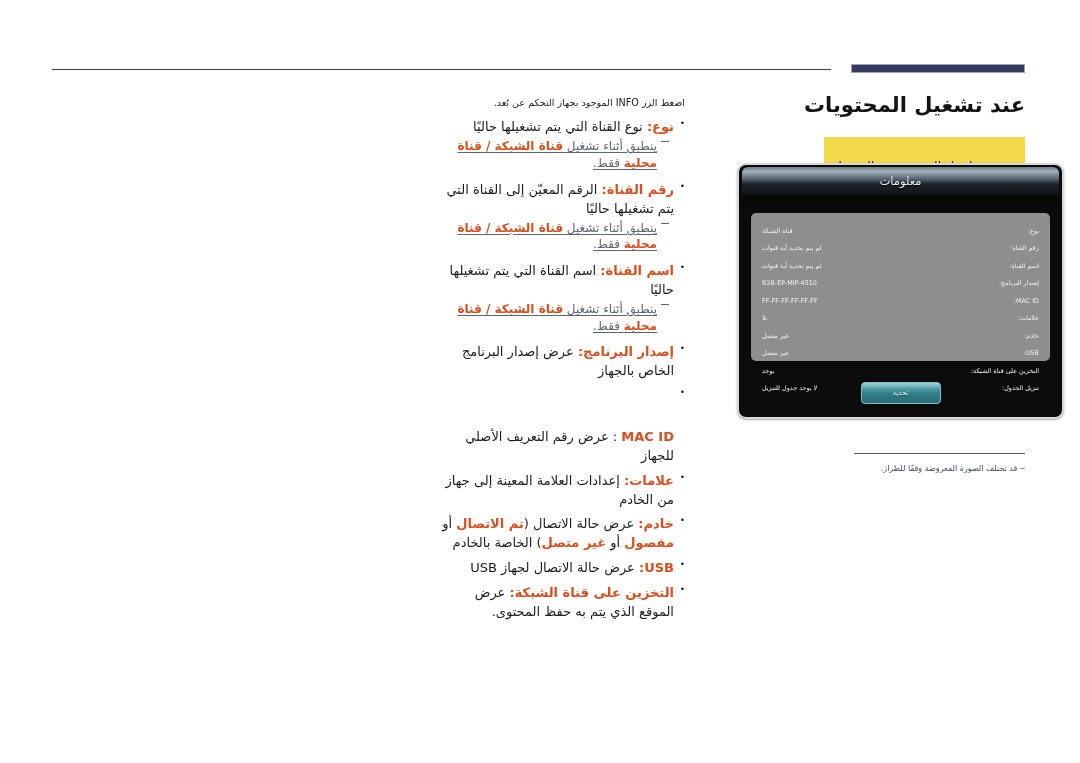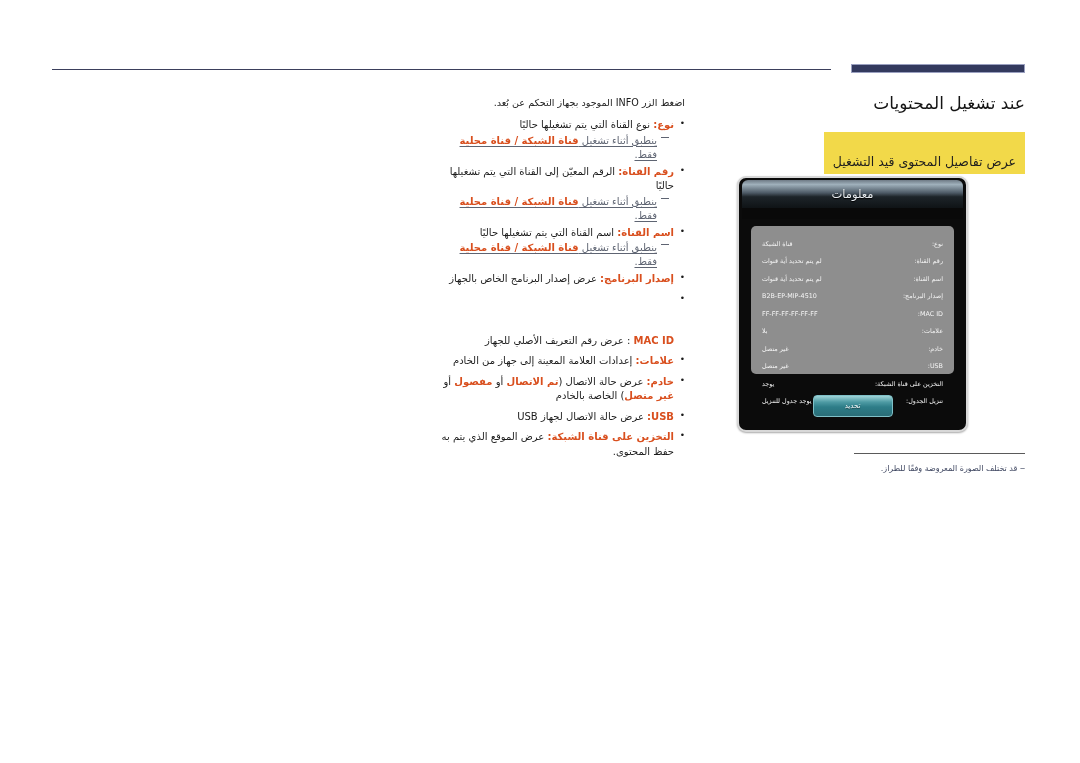--- a/index.html
+++ b/index.html
@@ -39,43 +39,43 @@
 
   
   .right-col {
     position: absolute;
     right: 55px;
     top: 92px;
     width: 290px;
     text-align: right;
   }
   .page-title {
-    font-size: 17px;
-    font-weight: 400;
+    font-size: 21px;
+    font-weight: 700;
     color: #141414;
     margin: 0 0 18px 0;
     line-height: 1.3;
     letter-spacing: 0.2px;
   }
   .section-heading {
     display: inline-block;
     background: #f2d949;
     color: #1e1e1e;
     font-size: 12.5px;
     padding: 22px 9px 5px 9px;
     line-height: 1.2;
     white-space: nowrap;
   }
 
   
   .osd-wrap {
     position: absolute;
     left: 737px;
-    top: 176px;
-    width: 231px;
+    top: 163px;
+    width: 327px;
     height: 256px;
   }
   .osd {
     position: absolute;
     inset: 0;
     background: #0b0b0b;
     border: 2px solid #d8d8d8;
     border-radius: 9px;
     box-shadow: 0 1px 2px rgba(0,0,0,0.35);
     box-sizing: border-box;
@@ -189,21 +189,21 @@
     line-height: 1.4;
   }
 
   ul.bullets {
     list-style: none;
     margin: 0;
     padding: 0;
   }
   ul.bullets > li {
     position: relative;
-    font-size: 10px;
+    font-size: 13px;
     line-height: 1.45;
     color: #1b1b1b;
     padding-right: 11px;
     margin-bottom: 1px;
   }
   ul.bullets > li::before {
     content: "•";
     position: absolute;
     right: 0;
     top: -1px;
@@ -216,24 +216,24 @@
   }
   .mono-term {
     color: #d94f1e;
     font-weight: bold;
     direction: ltr;
     display: inline-block;
     margin-top: 41px;
   }
 
   .subnote {
-    font-size: 10px;
+    font-size: 12px;
     color: #5e6472;
     line-height: 1.4;
-    margin: 1px 16px 3px 0;
+    margin: 1px 16px 9px 0;
     position: relative;
     padding-right: 12px;
     text-decoration: underline;
     text-underline-offset: 1.5px;
   }
   .subnote::before {
     content: "";
     position: absolute;
     right: 0;
     top: 3px;

